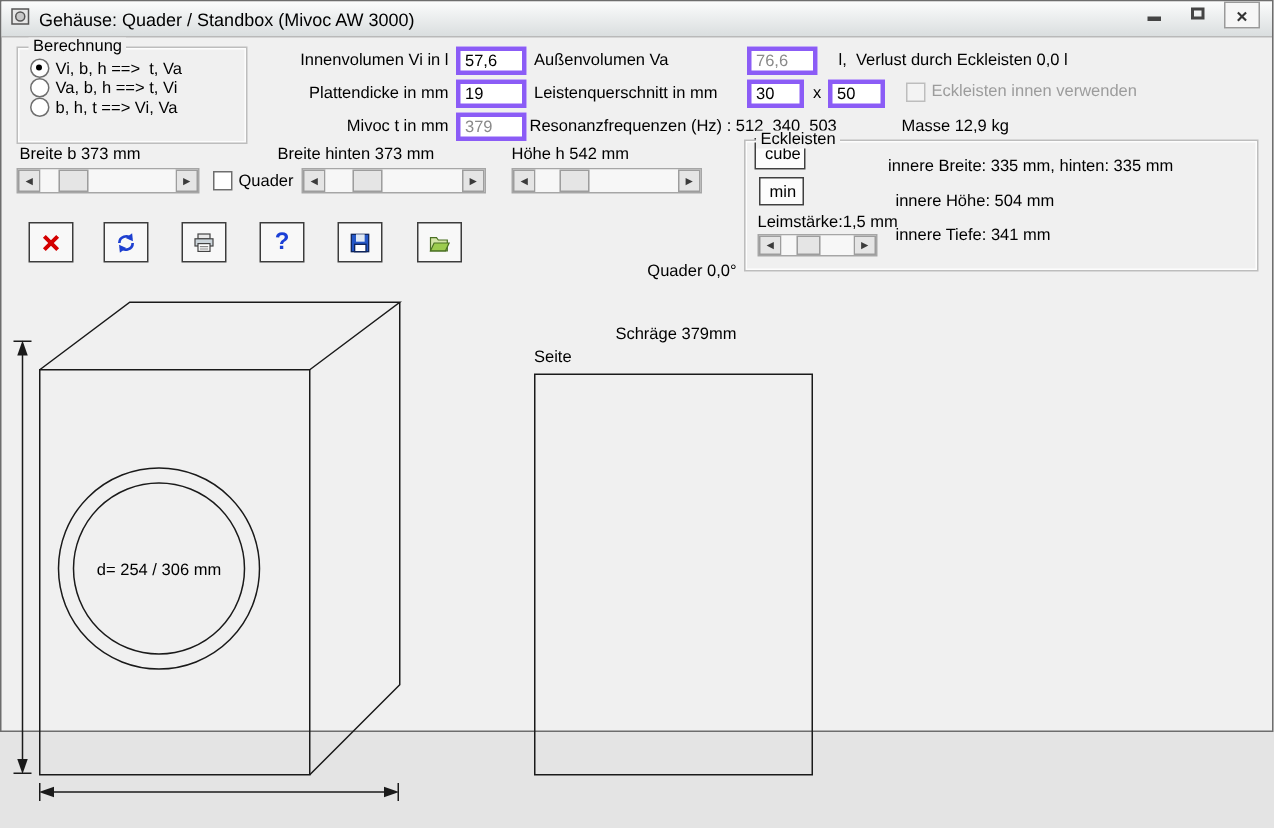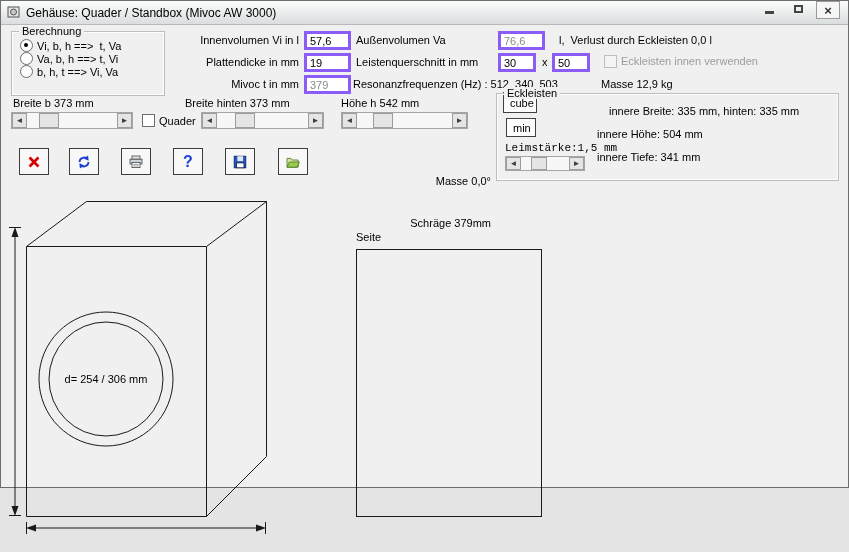--- a/index.html
+++ b/index.html
@@ -170,23 +170,23 @@
     <span class="sb-btn">
         <span>►</span>
       </span>
   </div>
 
   <button class="push-btn" style="left:458px; top:91px; width:34px; height:21px;">cube</button>
   <button class="push-btn" style="left:461px; top:117px; width:30px; height:19px; line-height:16px;">min</button>
 
   <div class="groupbox" style="left:495px; top:92px; width:341px; height:86px;">
     <span class="gb-legend">Eckleisten</span>
-    <div class="lbl" style="left:112px; top:11px;">innere Breite: 335 mm, hinten: 335 mm</div>
+    <div class="lbl" style="left:95px; top:11px;">innere Breite: 335 mm, hinten: 335 mm</div>
     <div class="lbl" style="left:100px; top:34px;">innere Höhe: 504 mm</div>
-    <div class="lbl" style="left:8px; top:48px;font-family:Liberation Mono, monospace;">Leimstärke:1,5 mm</div>
+    <div class="lbl" style="left:8px; top:48px;">Leimstärke:1,5 mm</div>
     <div class="lbl" style="left:100px; top:57px;">innere Tiefe: 341 mm</div>
     <div class="hscroll" style="left:8px; top:62px; width:80px; height:15px;">
       <span class="sb-btn">
           <span>◄</span>
         </span>
       <span class="sb-track">
           <span class="sb-thumb" style="left:10px; width:16px;"></span>
         </span>
       <span class="sb-btn">
           <span>►</span>
@@ -227,21 +227,21 @@
     </svg>
   </button>
   <button class="tool-btn" style="left:277px; top:147px;">
     <svg width="20" height="18" viewBox="0 0 20 18">
       <path d="M2.5 4.5 h5 l1.5 2 h7.5 v9 h-14 z" fill="#d5e6a8" stroke="#4a7023"></path>
       <path d="M2.5 15.5 L5.5 9 H18 L15 15.5 Z" fill="#9ccc4e" stroke="#4a7023"></path>
     </svg>
   </button>
 
   <div class="winkel-block">
-    <div>Masse 0,0°</div>
+    <div>Quader 0,0°</div>
     <div>Schräge 379mm</div>
   </div>
 
   <svg class="drawing" width="849" height="360" viewBox="0 185 849 360">
     <g stroke="#1a1a1a" fill="none" stroke-width="1">
       <path d="M25.5 245.5 H205.5 V515.5 H25.5 Z"></path>
       <path d="M25.5 245.5 L85.5 200.5 H265.5 L205.5 245.5"></path>
       <path d="M265.5 200.5 V455.5 L205.5 515.5"></path>
       <circle cx="105" cy="378" r="67"></circle>
       <circle cx="105" cy="378" r="57"></circle>

